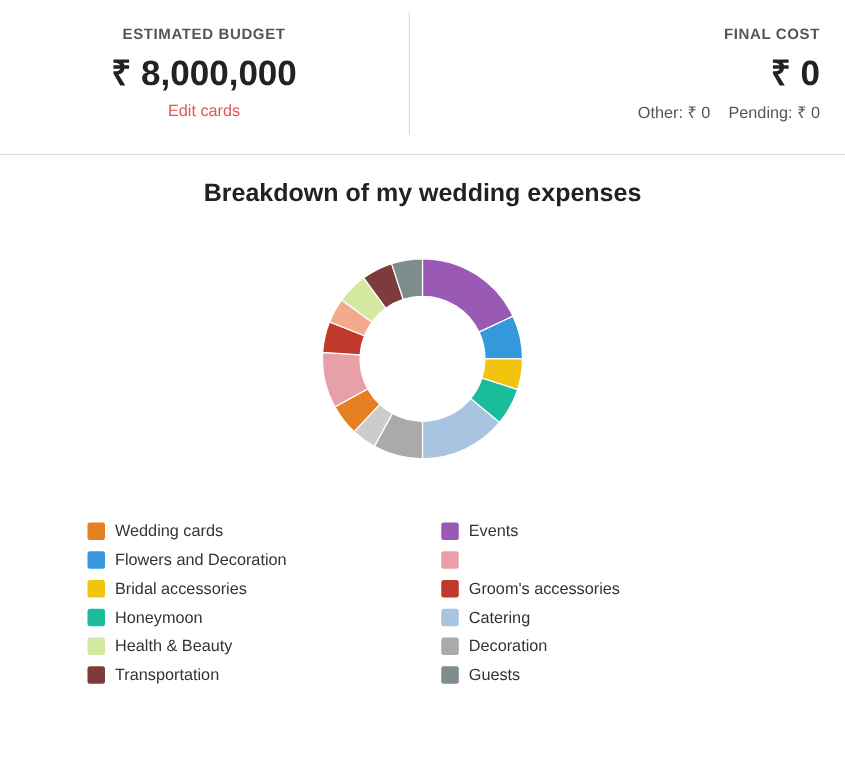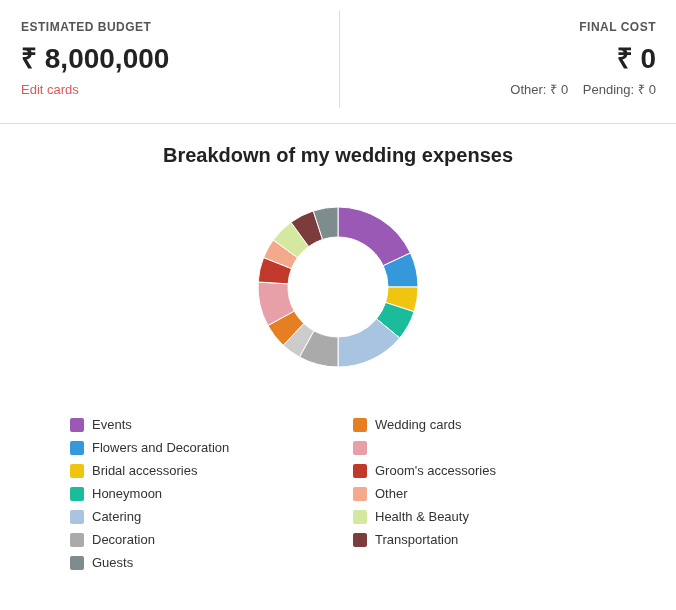--- a/index.html
+++ b/index.html
@@ -12,21 +12,22 @@
     }
 
     .top-section {
       display: flex;
       border-bottom: 1px solid #ddd;
       padding: 10px 0 15px 0;
     }
 
     .budget-col {
       flex: 1;
-      padding: 10px 21px;
+      text-align: center;
+      padding: 10px 9px;
       border-right: 1px solid #ddd;
     }
 
     .cost-col {
       flex: 1;
       text-align: right;
       padding: 10px 20px;
     }
 
     .col-label {
@@ -142,51 +143,47 @@
         <path d="M 20.15786172573827 94.97675843765494 A 80 80 0 0 1 25.617881128939885 70.55003578522576 L 53.511175705587426 81.5937723657661 A 50 50 0 0 0 50.098663578586425 96.86047402353434 Z" fill="#c0392b" stroke="#fff" stroke-width="1"></path>
         <path d="M 25.617881128939885 70.55003578522576 A 80 80 0 0 1 35.27864045000419 52.97717981660216 L 59.54915028125262 70.61073738537635 A 50 50 0 0 0 53.511175705587426 81.5937723657661 Z" fill="#f4a88c" stroke="#fff" stroke-width="1"></path>
         <path d="M 35.27864045000419 52.97717981660216 A 80 80 0 0 1 52.97717981660214 35.27864045000422 L 70.61073738537634 59.549150281252636 A 50 50 0 0 0 59.54915028125262 70.61073738537635 Z" fill="#d4e8a0" stroke="#fff" stroke-width="1"></path>
         <path d="M 52.97717981660214 35.27864045000422 A 80 80 0 0 1 75.27864045000419 23.915478696387723 L 84.54915028125262 52.447174185242325 A 50 50 0 0 0 70.61073738537634 59.549150281252636 Z" fill="#7d3c3c" stroke="#fff" stroke-width="1"></path>
         <path d="M 75.27864045000419 23.915478696387723 A 80 80 0 0 1 99.99999999999999 20 L 99.99999999999999 50 A 50 50 0 0 0 84.54915028125262 52.447174185242325 Z" fill="#7f8c8d" stroke="#fff" stroke-width="1"></path>
       </svg>
   </div>
 
   <div class="legend-grid" id="legend-container">
   <div class="legend-item">
+        <div class="legend-dot" style="background-color: rgb(230, 126, 34);"></div>
+        <span>Wedding cards</span>
+      </div>
+      <div class="legend-item">
         <div class="legend-dot" style="background-color: rgb(155, 89, 182);"></div>
         <span>Events</span>
       </div>
       <div class="legend-item">
-        <div class="legend-dot" style="background-color: rgb(230, 126, 34);"></div>
-        <span>Wedding cards</span>
-      </div>
-      <div class="legend-item">
         <div class="legend-dot" style="background-color: rgb(52, 152, 219);"></div>
         <span>Flowers and Decoration</span>
       </div>
       <div class="legend-item">
         <div class="legend-dot" style="background-color: rgb(232, 160, 168);"></div>
       </div>
       <div class="legend-item">
         <div class="legend-dot" style="background-color: rgb(241, 196, 15);"></div>
         <span>Bridal accessories</span>
       </div>
       <div class="legend-item">
         <div class="legend-dot" style="background-color: rgb(192, 57, 43);"></div>
         <span>Groom's accessories</span>
       </div>
       <div class="legend-item">
         <div class="legend-dot" style="background-color: rgb(26, 188, 156);"></div>
         <span>Honeymoon</span>
       </div>
       <div class="legend-item">
-        <div class="legend-dot" style="background-color: rgb(244, 168, 140);"></div>
-        <span>Other</span>
-      </div>
-      <div class="legend-item">
         <div class="legend-dot" style="background-color: rgb(168, 196, 224);"></div>
         <span>Catering</span>
       </div>
       <div class="legend-item">
         <div class="legend-dot" style="background-color: rgb(212, 232, 160);"></div>
         <span>Health &amp; Beauty</span>
       </div>
       <div class="legend-item">
         <div class="legend-dot" style="background-color: rgb(170, 170, 170);"></div>
         <span>Decoration</span>

